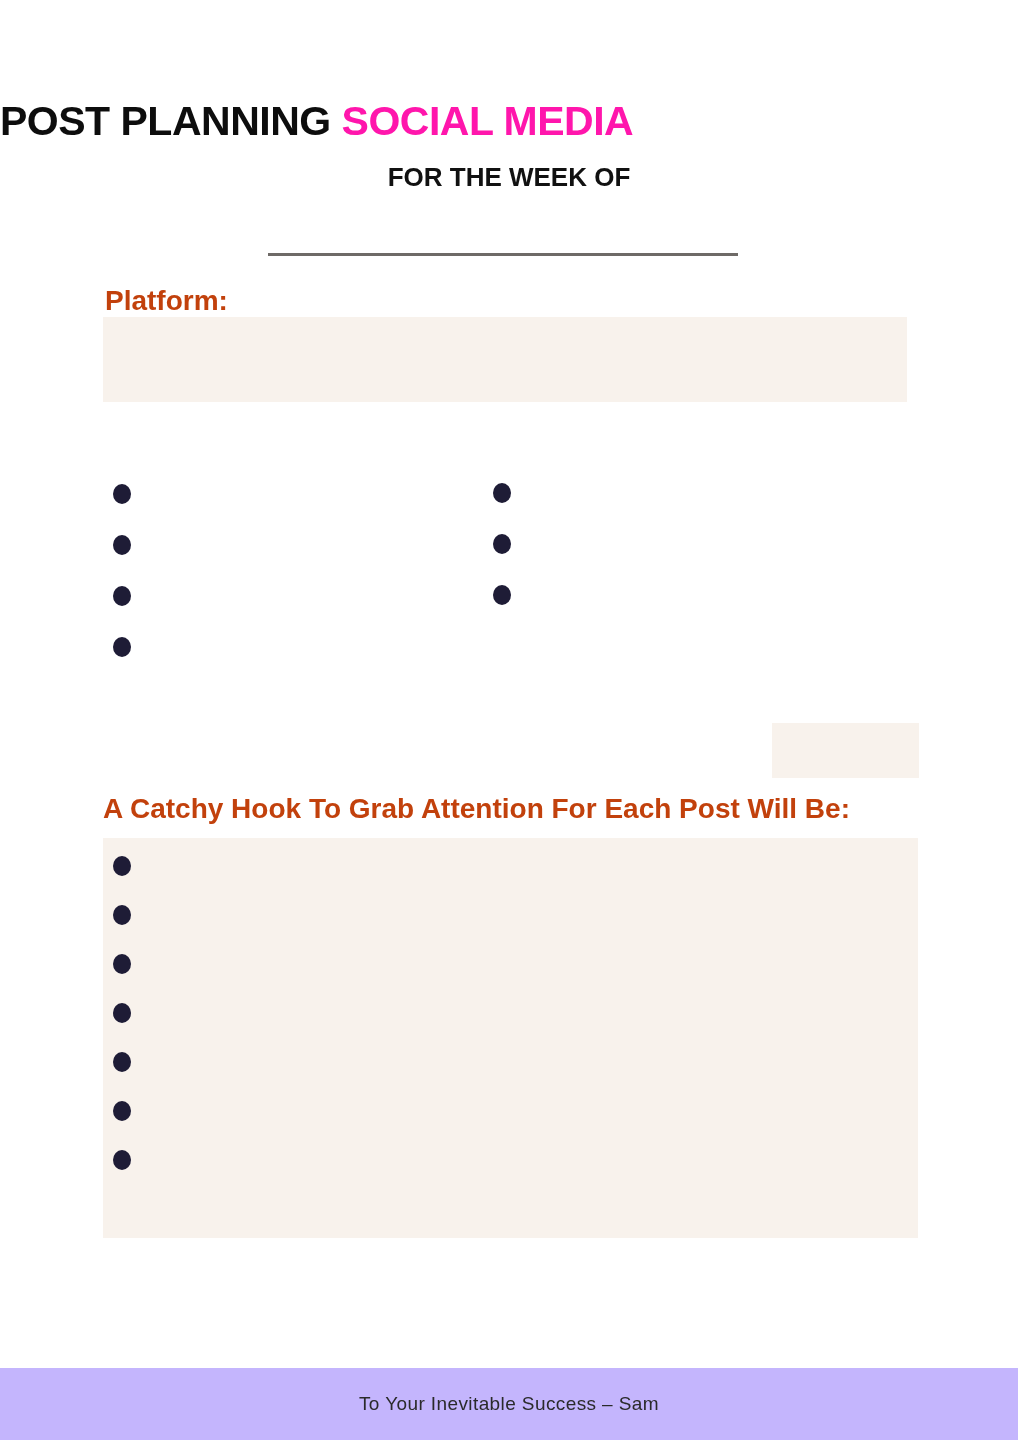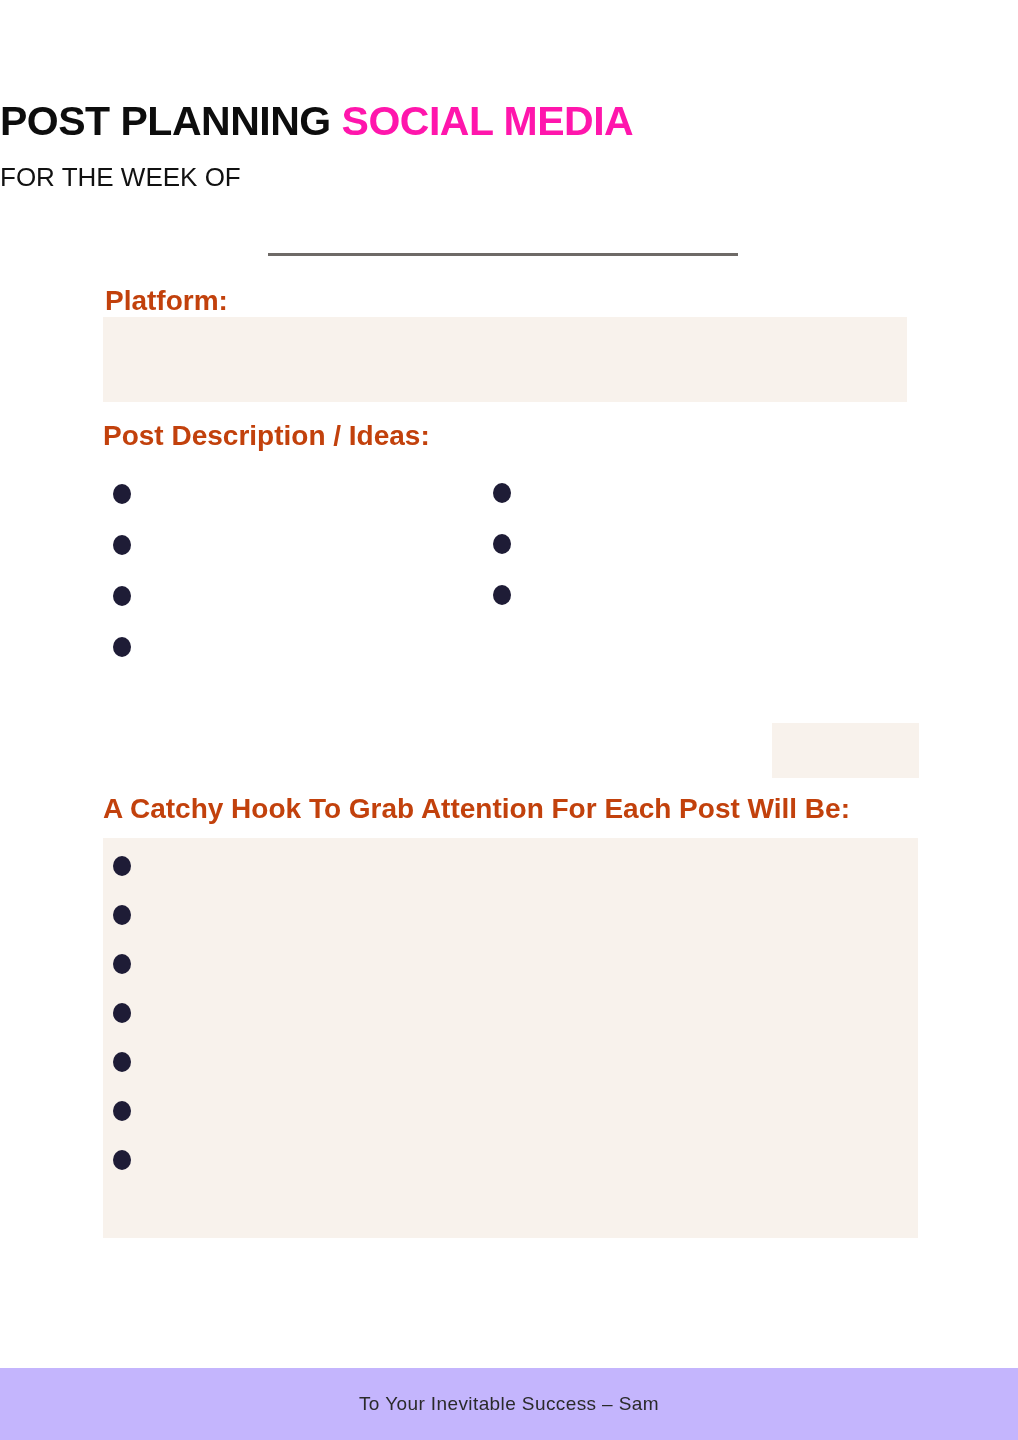--- a/index.html
+++ b/index.html
@@ -22,22 +22,23 @@
     letter-spacing: -0.5px;
     color: #0d0d0d;
     white-space: pre-wrap;
   }
   .title .pink { color: #ff16ac; }
   .subtitle {
     position: absolute;
     top: 162px;
     left: 0;
     width: 100%;
+    text-align: center;
     font-size: 26px;
-    font-weight: normal;
+    font-weight: bold;
     color: #111111;
   }
   .write-line {
     position: absolute;
     left: 268px;
     top: 253px;
     width: 470px;
     height: 3px;
     background: #6e6a67;
   }
@@ -95,21 +96,20 @@
   <div class="title"><span>POST PLANNING </span><span class="pink">SOCIAL MEDIA</span></div>
 
   <div class="subtitle">FOR THE WEEK OF</div>
 
   <div class="write-line"></div>
 
   <div class="label" id="platform-label">Platform:</div>
 
   <div class="field" id="platform-box"></div>
 
-  <div class="label" id="postideas-label">Post Description / Ideas:</div>
 
   <div class="bullet-col" id="bullets-left">
       <div class="bullet"></div>
       <div class="bullet"></div>
       <div class="bullet"></div>
       <div class="bullet"></div>
     </div>
 
   <div class="bullet-col" id="bullets-right">
       <div class="bullet"></div>

